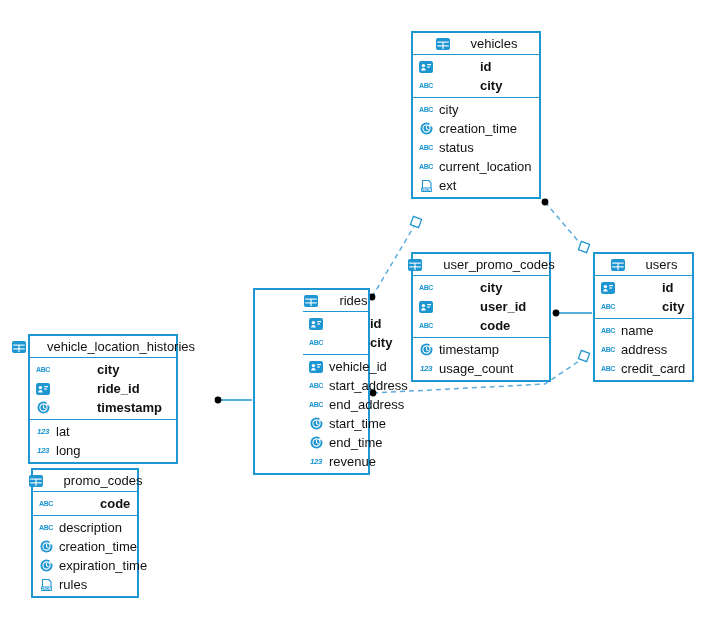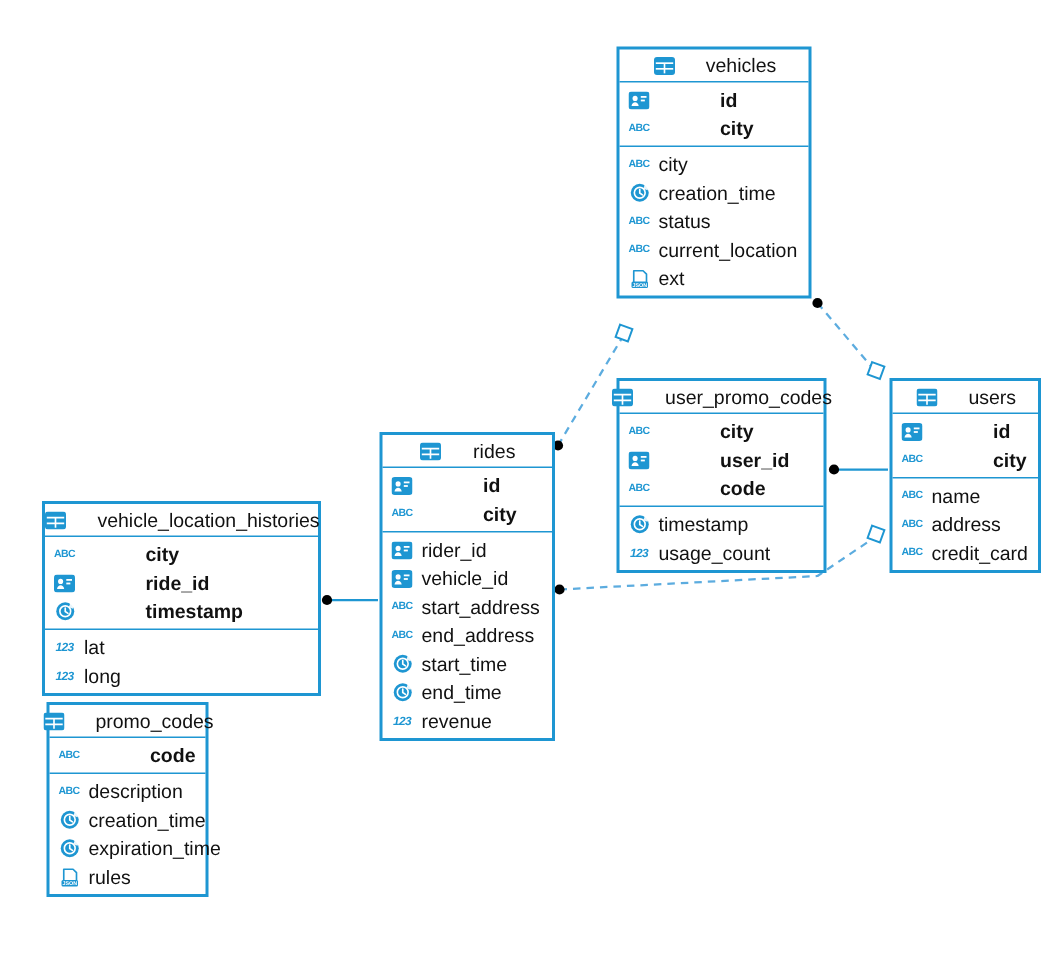--- a/index.html
+++ b/index.html
@@ -248,21 +248,21 @@
           <span>address</span>
         </div>
         <div class="col-row">
           <span class="type-icon">
             <span class="txt-icon" aria-hidden="true">ABC</span>
           </span>
           <span>credit_card</span>
         </div>
       </div>
     </div>
-    <div class="db-table" style="left: 253px; top: 288px; width: 117px;">
+    <div class="db-table" style="left: 253px; top: 288px; width: 117px; padding-left: 48px;">
       <div class="tbl-header">
         <span class="type-icon">
           <svg width="14" height="12" viewBox="0 0 14 12">
             <rect x="0" y="0" width="14" height="12" rx="2" fill="#1e96d2"></rect>
             <line x1="1.2" y1="4.1" x2="12.8" y2="4.1" stroke="#fff" stroke-width="1.1"></line>
             <line x1="1.2" y1="7.9" x2="12.8" y2="7.9" stroke="#fff" stroke-width="1.1"></line>
             <line x1="7" y1="4.1" x2="7" y2="10.9" stroke="#fff" stroke-width="1.1"></line>
           </svg>
         </span>
         <span>rides</span>
@@ -291,32 +291,20 @@
         <div class="col-row">
           <span class="type-icon">
             <svg width="14" height="12" viewBox="0 0 14 12">
               <rect x="0" y="0" width="14" height="12" rx="2.2" fill="#1e96d2"></rect>
               <circle cx="4.4" cy="4.6" r="1.7" fill="#fff"></circle>
               <path d="M2 9.6c.3-1.7 1.3-2.5 2.4-2.5s2.1.8 2.4 2.5z" fill="#fff"></path>
               <rect x="8.2" y="3" width="3.8" height="1.2" fill="#fff"></rect>
               <rect x="8.2" y="5.4" width="2.7" height="1.2" fill="#fff"></rect>
             </svg>
           </span>
-          <span>rider_id</span>
-        </div>
-        <div class="col-row">
-          <span class="type-icon">
-            <svg width="14" height="12" viewBox="0 0 14 12">
-              <rect x="0" y="0" width="14" height="12" rx="2.2" fill="#1e96d2"></rect>
-              <circle cx="4.4" cy="4.6" r="1.7" fill="#fff"></circle>
-              <path d="M2 9.6c.3-1.7 1.3-2.5 2.4-2.5s2.1.8 2.4 2.5z" fill="#fff"></path>
-              <rect x="8.2" y="3" width="3.8" height="1.2" fill="#fff"></rect>
-              <rect x="8.2" y="5.4" width="2.7" height="1.2" fill="#fff"></rect>
-            </svg>
-          </span>
           <span>vehicle_id</span>
         </div>
         <div class="col-row">
           <span class="type-icon">
             <span class="txt-icon" aria-hidden="true">ABC</span>
           </span>
           <span>start_address</span>
         </div>
         <div class="col-row">
           <span class="type-icon">
@@ -347,21 +335,21 @@
           <span>end_time</span>
         </div>
         <div class="col-row">
           <span class="type-icon">
             <span class="num-icon" aria-hidden="true">123</span>
           </span>
           <span>revenue</span>
         </div>
       </div>
     </div>
-    <div class="db-table" style="left: 28px; top: 334px; width: 186px;">
+    <div class="db-table" style="left: 28px; top: 334px; width: 150px;">
       <div class="tbl-header">
         <span class="type-icon">
           <svg width="14" height="12" viewBox="0 0 14 12">
             <rect x="0" y="0" width="14" height="12" rx="2" fill="#1e96d2"></rect>
             <line x1="1.2" y1="4.1" x2="12.8" y2="4.1" stroke="#fff" stroke-width="1.1"></line>
             <line x1="1.2" y1="7.9" x2="12.8" y2="7.9" stroke="#fff" stroke-width="1.1"></line>
             <line x1="7" y1="4.1" x2="7" y2="10.9" stroke="#fff" stroke-width="1.1"></line>
           </svg>
         </span>
         <span>vehicle_location_histories</span>

